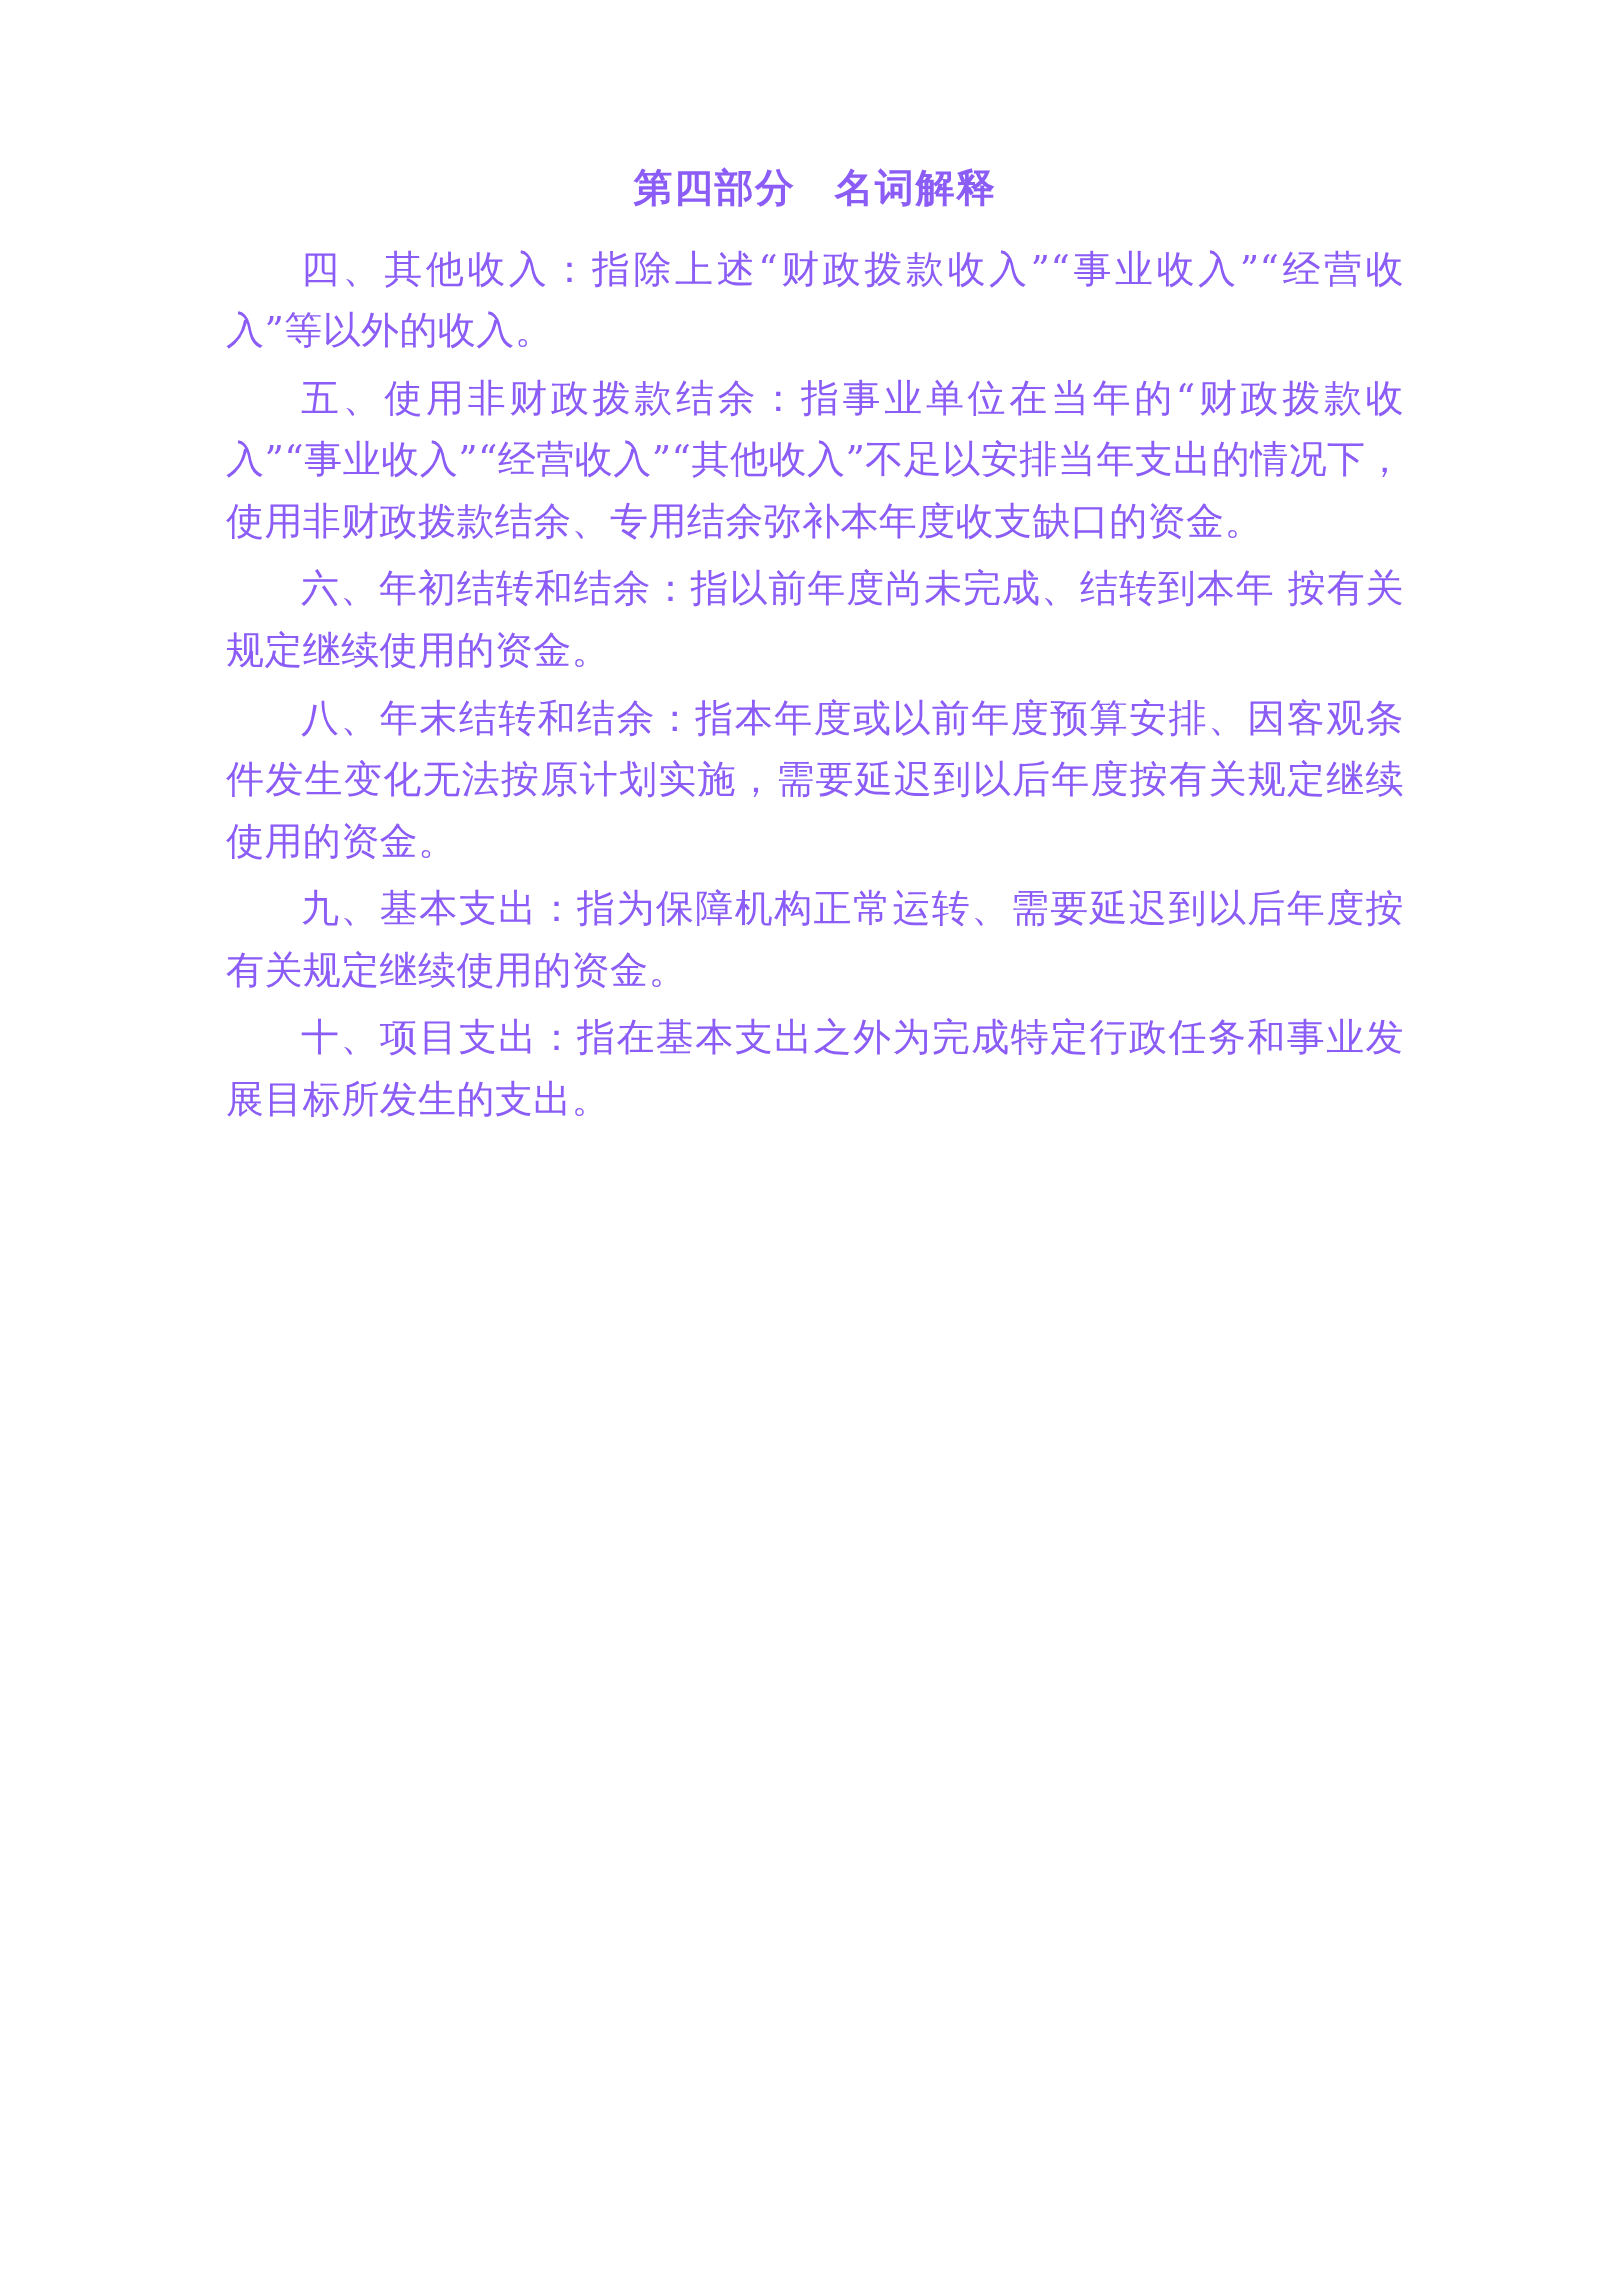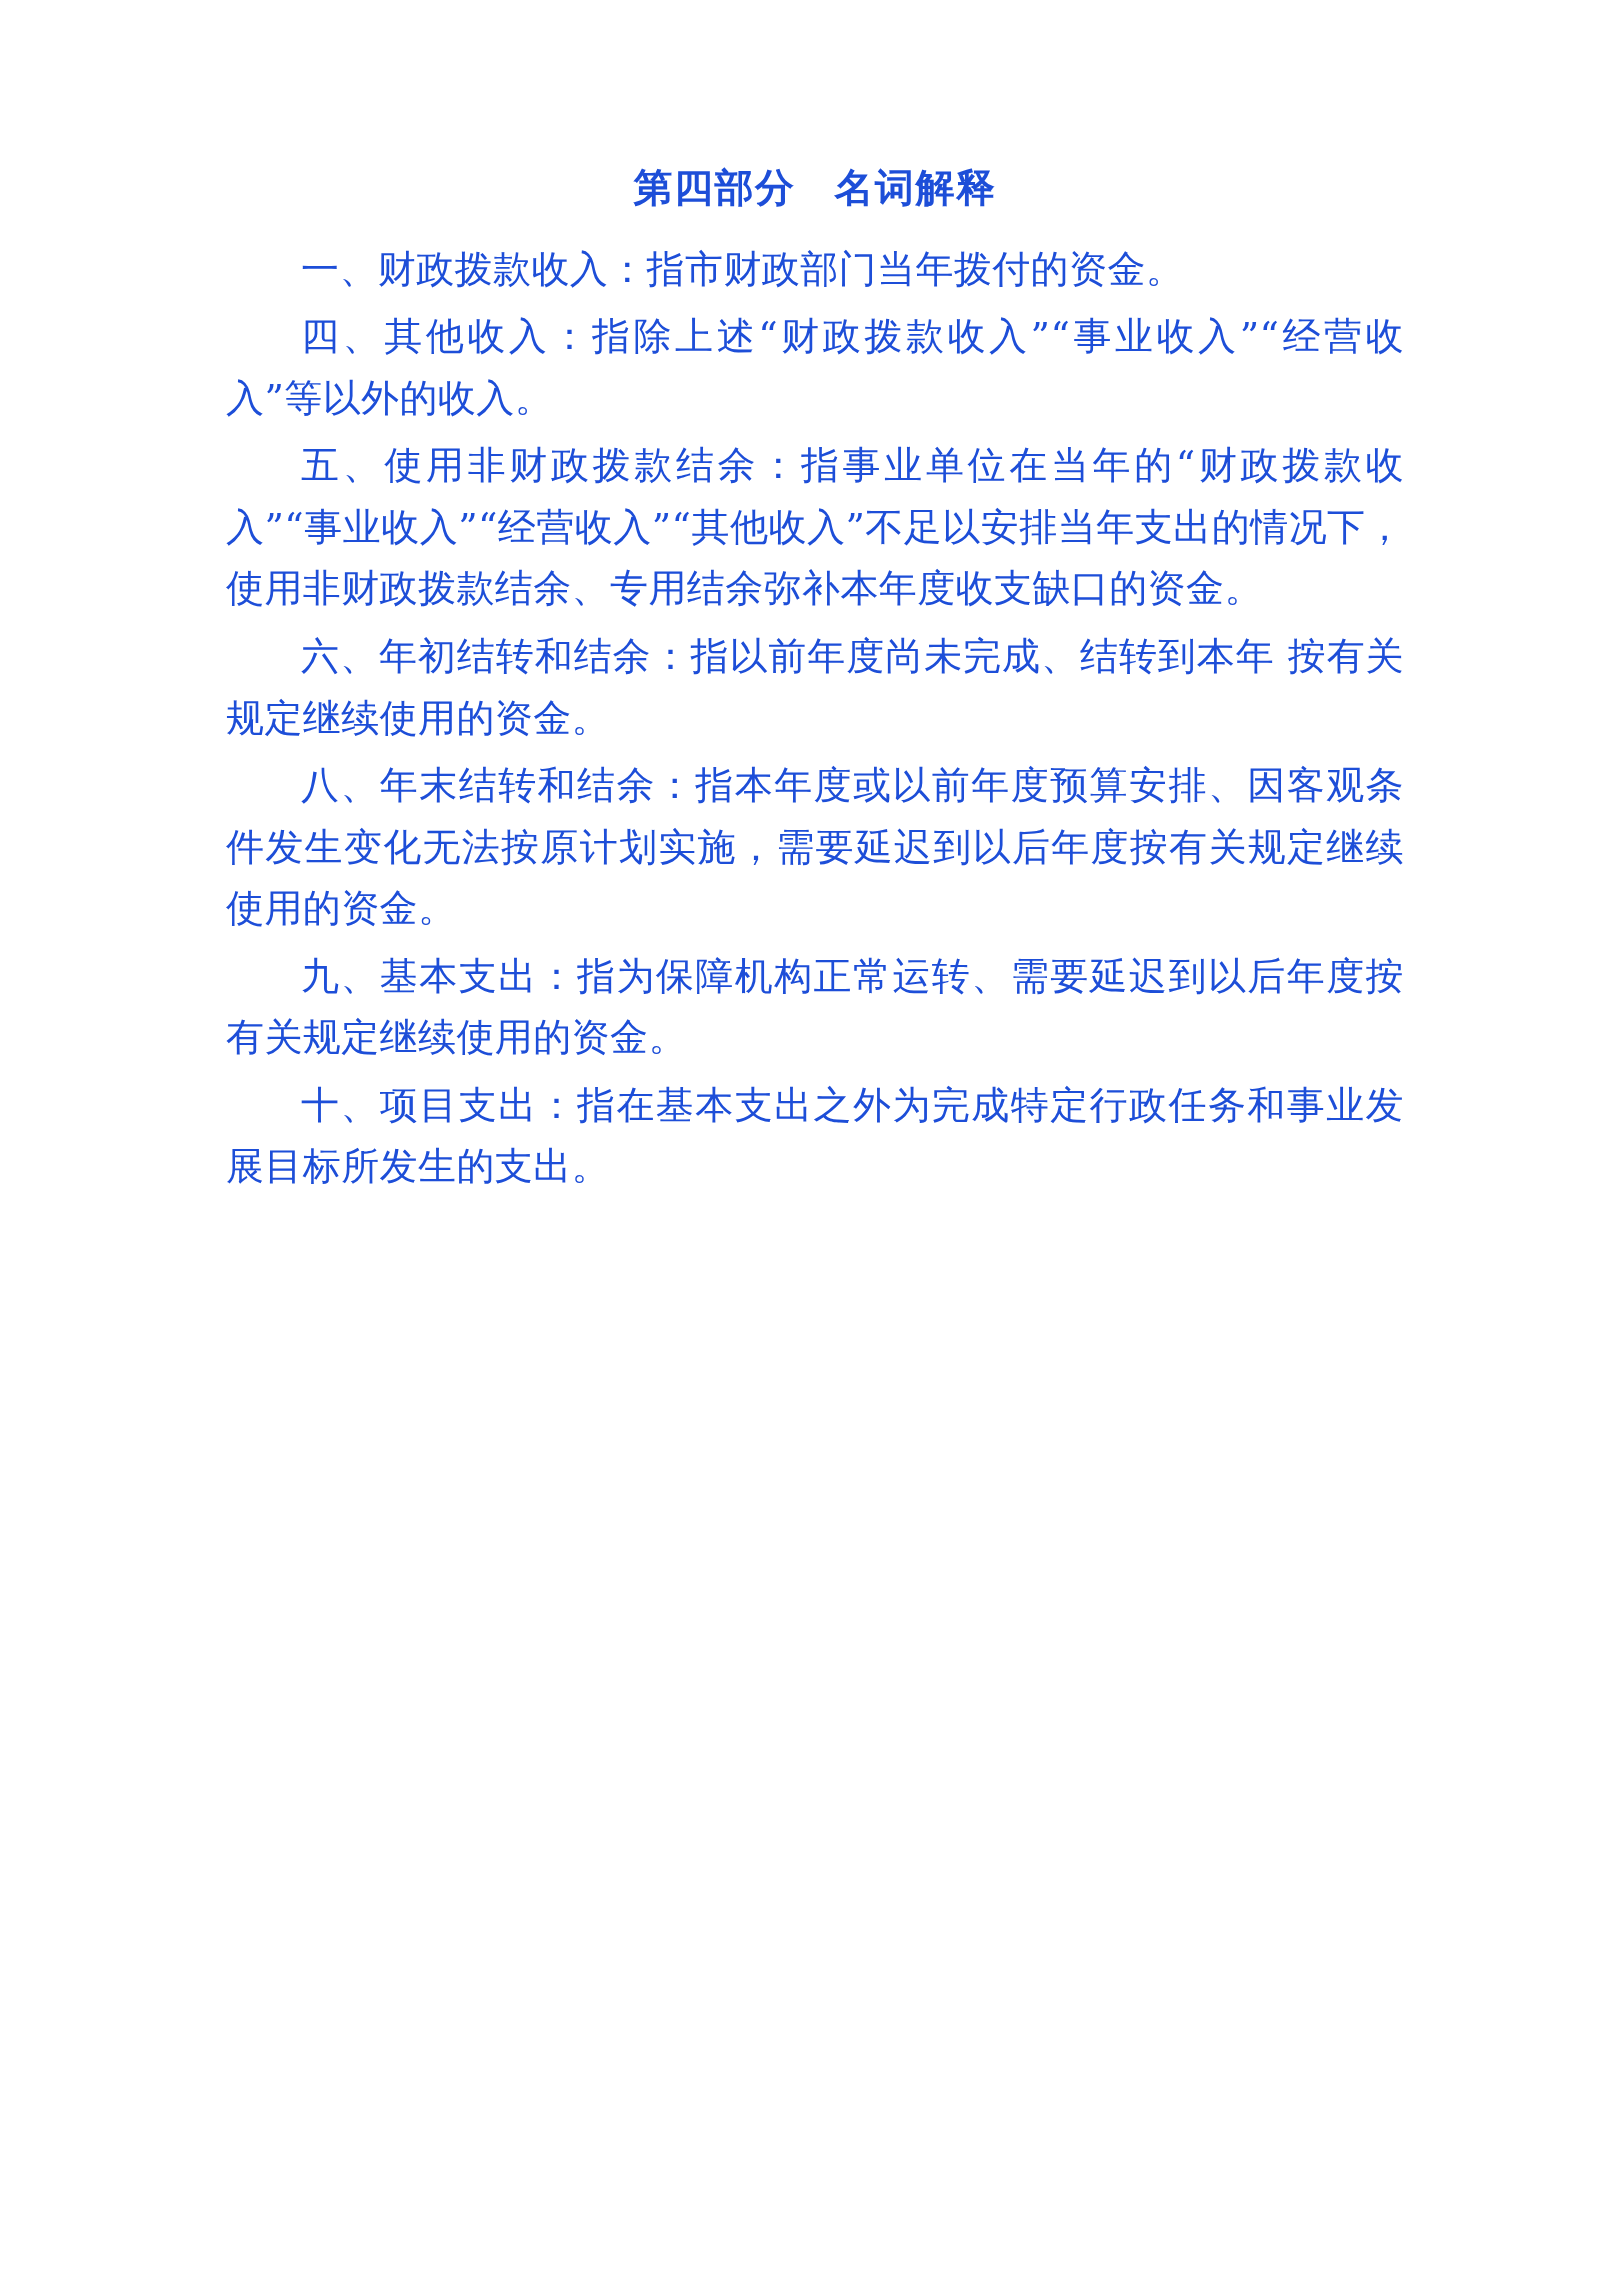--- a/index.html
+++ b/index.html
@@ -7,21 +7,21 @@
     padding: 0;
     background: #ffffff;
   }
   .page {
     position: relative;
     width: 1623px;
     height: 2295px;
     background: #ffffff;
     box-sizing: border-box;
     font-family: "DejaVu Serif", serif;
-    color: #1d4ed8;
+    color: #8b5cf6;
     overflow: hidden;
   }
   .content {
     position: absolute;
     left: 226px;
     top: 162px;
     width: 1178px;
   }
   .doc-title {
     text-align: center;
@@ -61,21 +61,20 @@
 </style>
 </head>
 <body>
 
 <div class="page">
   <div class="content">
     <h1 class="doc-title">
       <span>第四部分</span><span class="gap"></span><span>名词解释</span>
     </h1>
 
-    <p class="para">一、财政拨款收入：指市财政部门当年拨付的资金。</p>
     <p class="para">四、其他收入：指除上述“财政拨款收入”“事业收入”“经营收入”等以外的收入。</p>
     <p class="para">五、使用非财政拨款结余：指事业单位在当年的“财政拨款收入”“事业收入”“经营收入”“其他收入”不足以安排当年支出的情况下，使用非财政拨款结余、专用结余弥补本年度收支缺口的资金。</p>
     <p class="para">六、年初结转和结余：指以前年度尚未完成、结转到本年 按有关规定继续使用的资金。</p>
     <p class="para">八、年末结转和结余：指本年度或以前年度预算安排、因客观条件发生变化无法按原计划实施，需要延迟到以后年度按有关规定继续使用的资金。</p>
     <p class="para">九、基本支出：指为保障机构正常运转、需要延迟到以后年度按有关规定继续使用的资金。</p>
     <p class="para">十、项目支出：指在基本支出之外为完成特定行政任务和事业发展目标所发生的支出。</p>
   </div>
 
 </div>
 

